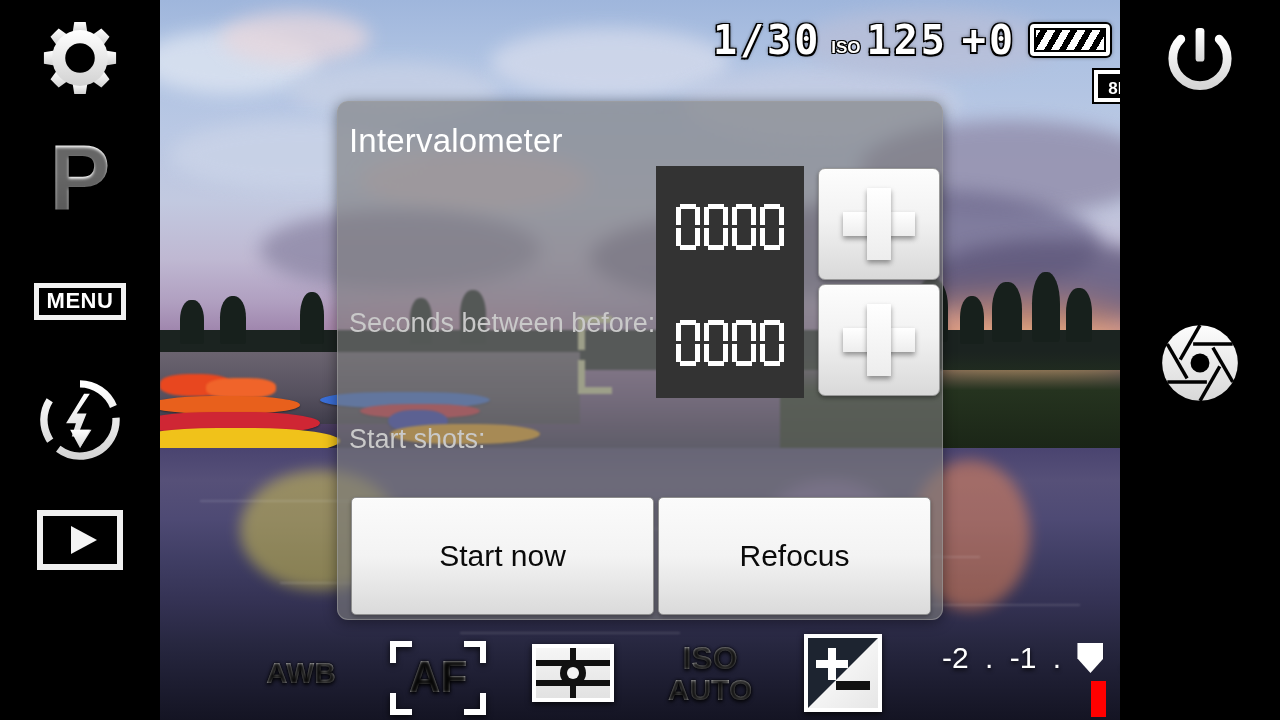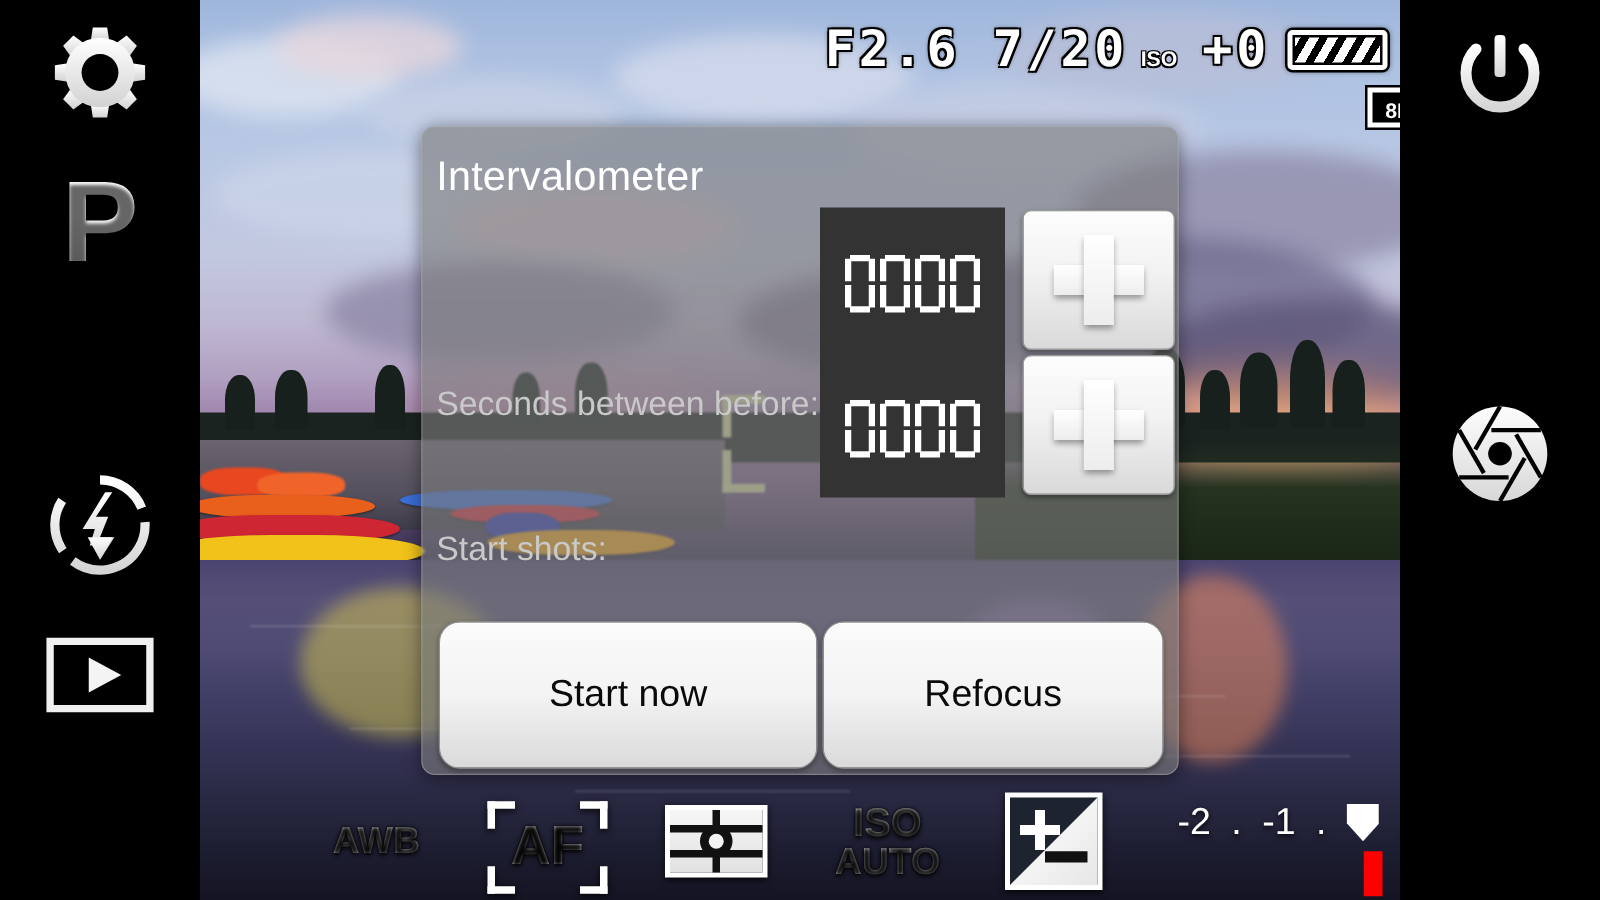--- a/index.html
+++ b/index.html
@@ -438,21 +438,21 @@
     flex: 0 0 auto;
   }
   #refocus-label {
     font-size: 28px; color: #ffffff;
   }
 
   
   .action-btn {
     position: absolute;
     top: 395px; height: 118px;
-    border-radius: 17px;
+    border-radius: 5px;
     border: 1px solid #8e8e8e;
     background: linear-gradient(to bottom, #fbfbfb 0%, #f3f3f3 50%, #dadada 100%);
     box-shadow: 0 2px 4px rgba(0,0,0,.3), inset 0 1px 0 #fff;
     display: flex; align-items: center; justify-content: center;
     font-size: 30px; color: #0a0a0a;
     cursor: pointer;
   }
   #start-btn { left: 13px; width: 303px; }
   #cancel-btn { left: 320px; width: 273px; }
 </style>
@@ -522,24 +522,24 @@
     <div class="ripple" style="left:640px; top:604px; width:280px;"></div>
     <div class="ripple" style="left:300px; top:632px; width:220px;"></div>
 
     <div class="focus-bracket fb-tl" style="left:418px; top:316px;"></div>
     <div class="focus-bracket fb-tr" style="left:508px; top:316px;"></div>
     <div class="focus-bracket fb-bl" style="left:418px; top:360px;"></div>
     <div class="focus-bracket fb-br" style="left:508px; top:360px;"></div>
   </div>
 
   <div id="status-bar">
-    <span class="seg">F2.6</span>
     <span style="width:26px"></span>
-    <span class="seg">7/20</span>
+    <span class="seg">1/30</span>
     <span class="seg-small">ISO</span>
+    <span class="seg">125</span>
     <span style="width:14px"></span>
     <span class="seg">+0</span>
     <div id="battery">
       <div class="bat-fill"></div>
     </div>
   </div>
 
   <div id="res-badge">
     <span>8M</span>
   </div>
@@ -566,20 +566,23 @@
           <circle cx="50" cy="50" r="34"></circle>
         </g>
         <circle cx="50" cy="50" r="18" fill="#000"></circle>
       </svg>
     </div>
 
     <div class="side-btn" style="top:135px; height:86px;">
       <span class="glyph-text" style="font-size:92px;">P</span>
     </div>
 
+    <div class="side-btn" style="top:278px; height:46px;">
+      <span class="menu-box">MENU</span>
+    </div>
 
     <div class="side-btn" style="top:378px; height:84px;">
       <svg width="82" height="82" viewBox="0 0 100 100">
         <defs>
           <linearGradient id="fg" x1="0" y1="0" x2="0" y2="1">
             <stop offset="0%" stop-color="#ffffff"></stop>
               <stop offset="100%" stop-color="#d5d5d5"></stop>
           </linearGradient>
         </defs>
         <path d="M50 6 A44 44 0 1 1 49.9 6" fill="none" stroke="url(#fg)" stroke-width="9" stroke-dasharray="52 14 100 14 52" stroke-linecap="butt"></path>

